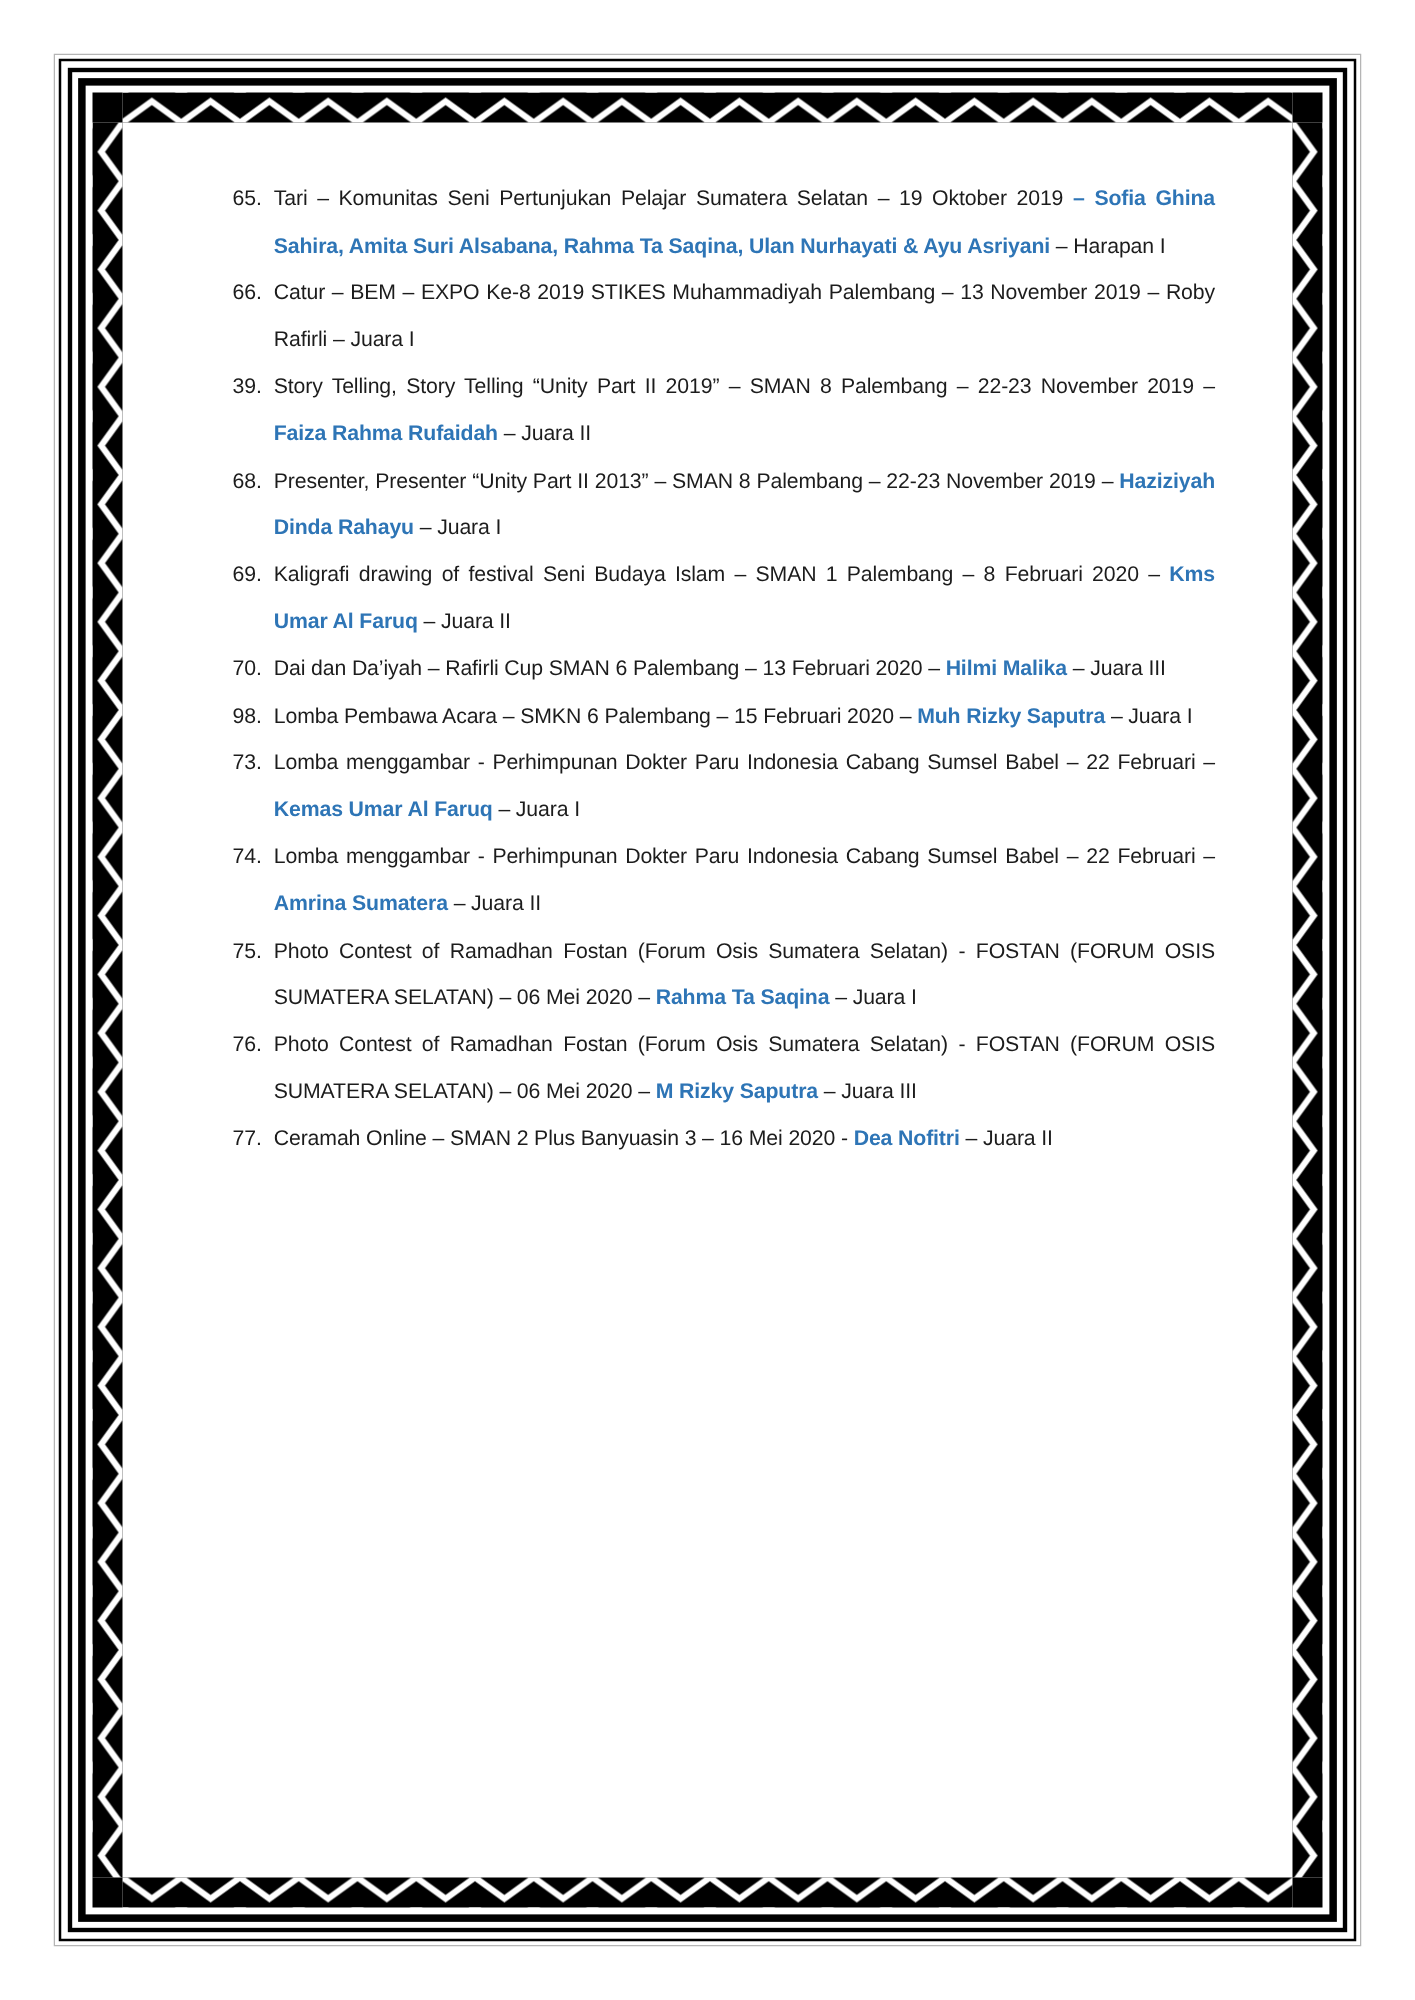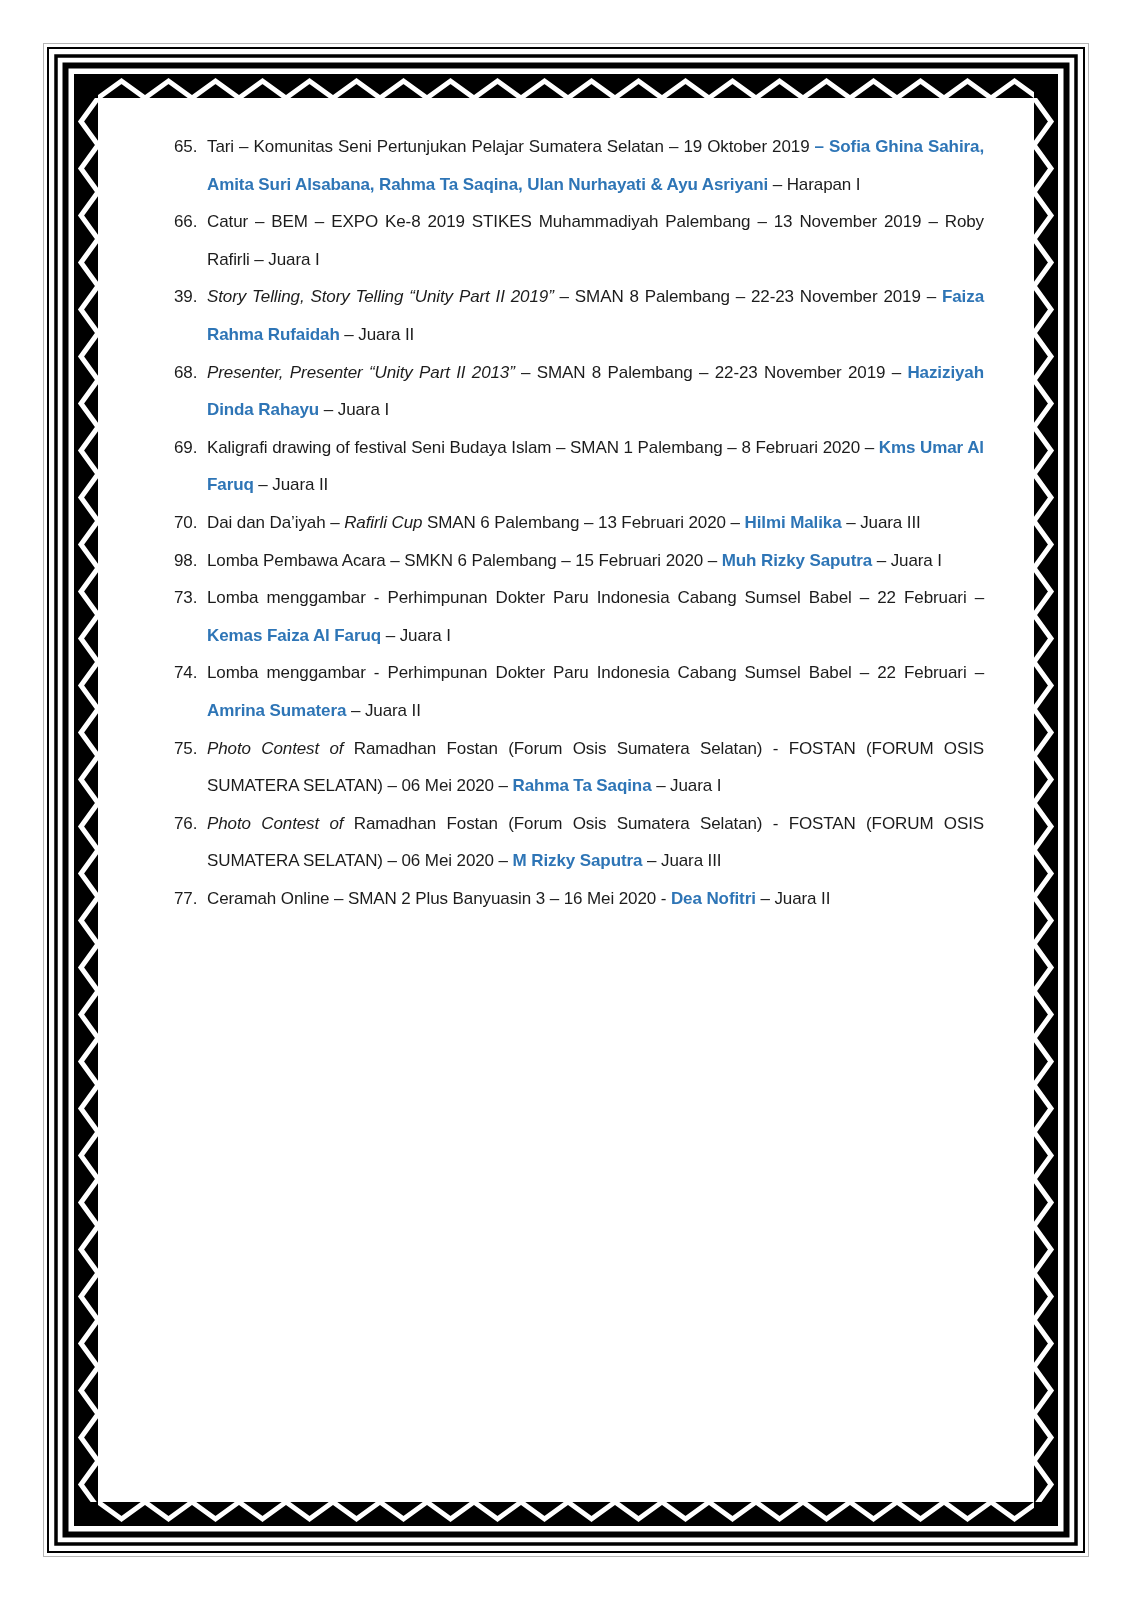--- a/index.html
+++ b/index.html
@@ -20,21 +20,21 @@
     pointer-events: none;
   }
   .content {
     position: absolute;
     left: 170px;
     top: 124px;
     width: 818px;
   }
   ol.achievements {
     list-style: none;
-    margin: 4px;
+    margin: 16px;
     padding: 0;
   }
   ol.achievements li {
     position: relative;
     padding-left: 33px;
     text-align: justify;
     font-size: 17px;
     line-height: 37.6px;
     color: var(--text-color, #1c1c1c);
     letter-spacing: -0.1px;
@@ -42,21 +42,20 @@
   ol.achievements li .num {
     position: absolute;
     left: 0;
     top: 0;
   }
   .seg-name {
     color: var(--name-color, #2e75b6);
     font-weight: bold;
   }
   .seg-italic {
-    font-style: italic;
   }
 </style>
 </head>
 <body style="background: rgb(255, 255, 255);">
 
 <svg class="frame" width="1132" height="1600" viewBox="0 0 1132 1600" aria-hidden="true">
   <defs>
     <pattern id="pt" x="98" y="74" width="47" height="24" patternUnits="userSpaceOnUse">
       <rect width="47" height="24" fill="#000"></rect>
       <path d="M0,24 L23.5,7 L47,24" stroke="#fff" stroke-width="5" fill="none"></path>
@@ -96,19 +95,19 @@
 
 <div class="content">
   <ol class="achievements">
       <li><span class="num">65.</span><span>Tari – Komunitas Seni Pertunjukan Pelajar Sumatera Selatan – 19 Oktober 2019 </span><span class="seg-name">– Sofia Ghina Sahira, Amita Suri Alsabana, Rahma Ta Saqina, Ulan Nurhayati &amp; Ayu Asriyani</span><span> – Harapan I</span></li>
       <li><span class="num">66.</span><span>Catur – BEM – EXPO Ke-8 2019 STIKES Muhammadiyah Palembang – 13 November 2019 – Roby Rafirli – Juara I</span></li>
       <li><span class="num">39.</span><span class="seg-italic">Story Telling, Story Telling “Unity Part II 2019”</span><span> – SMAN 8 Palembang – 22-23 November 2019 – </span><span class="seg-name">Faiza Rahma Rufaidah</span><span> – Juara II</span></li>
       <li><span class="num">68.</span><span class="seg-italic">Presenter, Presenter “Unity Part II 2013”</span><span> – SMAN 8 Palembang – 22-23 November 2019 – </span><span class="seg-name">Haziziyah Dinda Rahayu</span><span> – Juara I</span></li>
       <li><span class="num">69.</span><span>Kaligrafi drawing of festival Seni Budaya Islam – SMAN 1 Palembang – 8 Februari 2020 – </span><span class="seg-name">Kms Umar Al Faruq</span><span> – Juara II</span></li>
       <li><span class="num">70.</span><span>Dai dan Da’iyah – </span><span class="seg-italic">Rafirli Cup</span><span> SMAN 6 Palembang – 13 Februari 2020 – </span><span class="seg-name">Hilmi Malika</span><span> – Juara III</span></li>
       <li><span class="num">98.</span><span>Lomba Pembawa Acara – SMKN 6 Palembang – 15 Februari 2020 – </span><span class="seg-name">Muh Rizky Saputra</span><span> – Juara I</span></li>
-      <li><span class="num">73.</span><span>Lomba menggambar - Perhimpunan Dokter Paru Indonesia Cabang Sumsel Babel – 22 Februari – </span><span class="seg-name">Kemas Faiza Al Faruq</span><span> – Juara I</span></li>
+      <li><span class="num">73.</span><span>Lomba menggambar - Perhimpunan Dokter Paru Indonesia Cabang Sumsel Babel – 22 Februari – </span><span class="seg-name">Kemas Umar Al Faruq</span><span> – Juara I</span></li>
       <li><span class="num">74.</span><span>Lomba menggambar - Perhimpunan Dokter Paru Indonesia Cabang Sumsel Babel – 22 Februari – </span><span class="seg-name">Amrina Sumatera</span><span> – Juara II</span></li>
       <li><span class="num">75.</span><span class="seg-italic">Photo Contest of</span><span> Ramadhan Fostan (Forum Osis Sumatera Selatan) - FOSTAN (FORUM OSIS SUMATERA SELATAN) – 06 Mei 2020 – </span><span class="seg-name">Rahma Ta Saqina</span><span> – Juara I</span></li>
       <li><span class="num">76.</span><span class="seg-italic">Photo Contest of</span><span> Ramadhan Fostan (Forum Osis Sumatera Selatan) - FOSTAN (FORUM OSIS SUMATERA SELATAN) – 06 Mei 2020 – </span><span class="seg-name">M Rizky Saputra</span><span> – Juara III</span></li>
       <li><span class="num">77.</span><span>Ceramah Online – SMAN 2 Plus Banyuasin 3 – 16 Mei 2020 - </span><span class="seg-name">Dea Nofitri</span><span> – Juara II</span></li>
     </ol>
 </div>
 
 </body></html>

